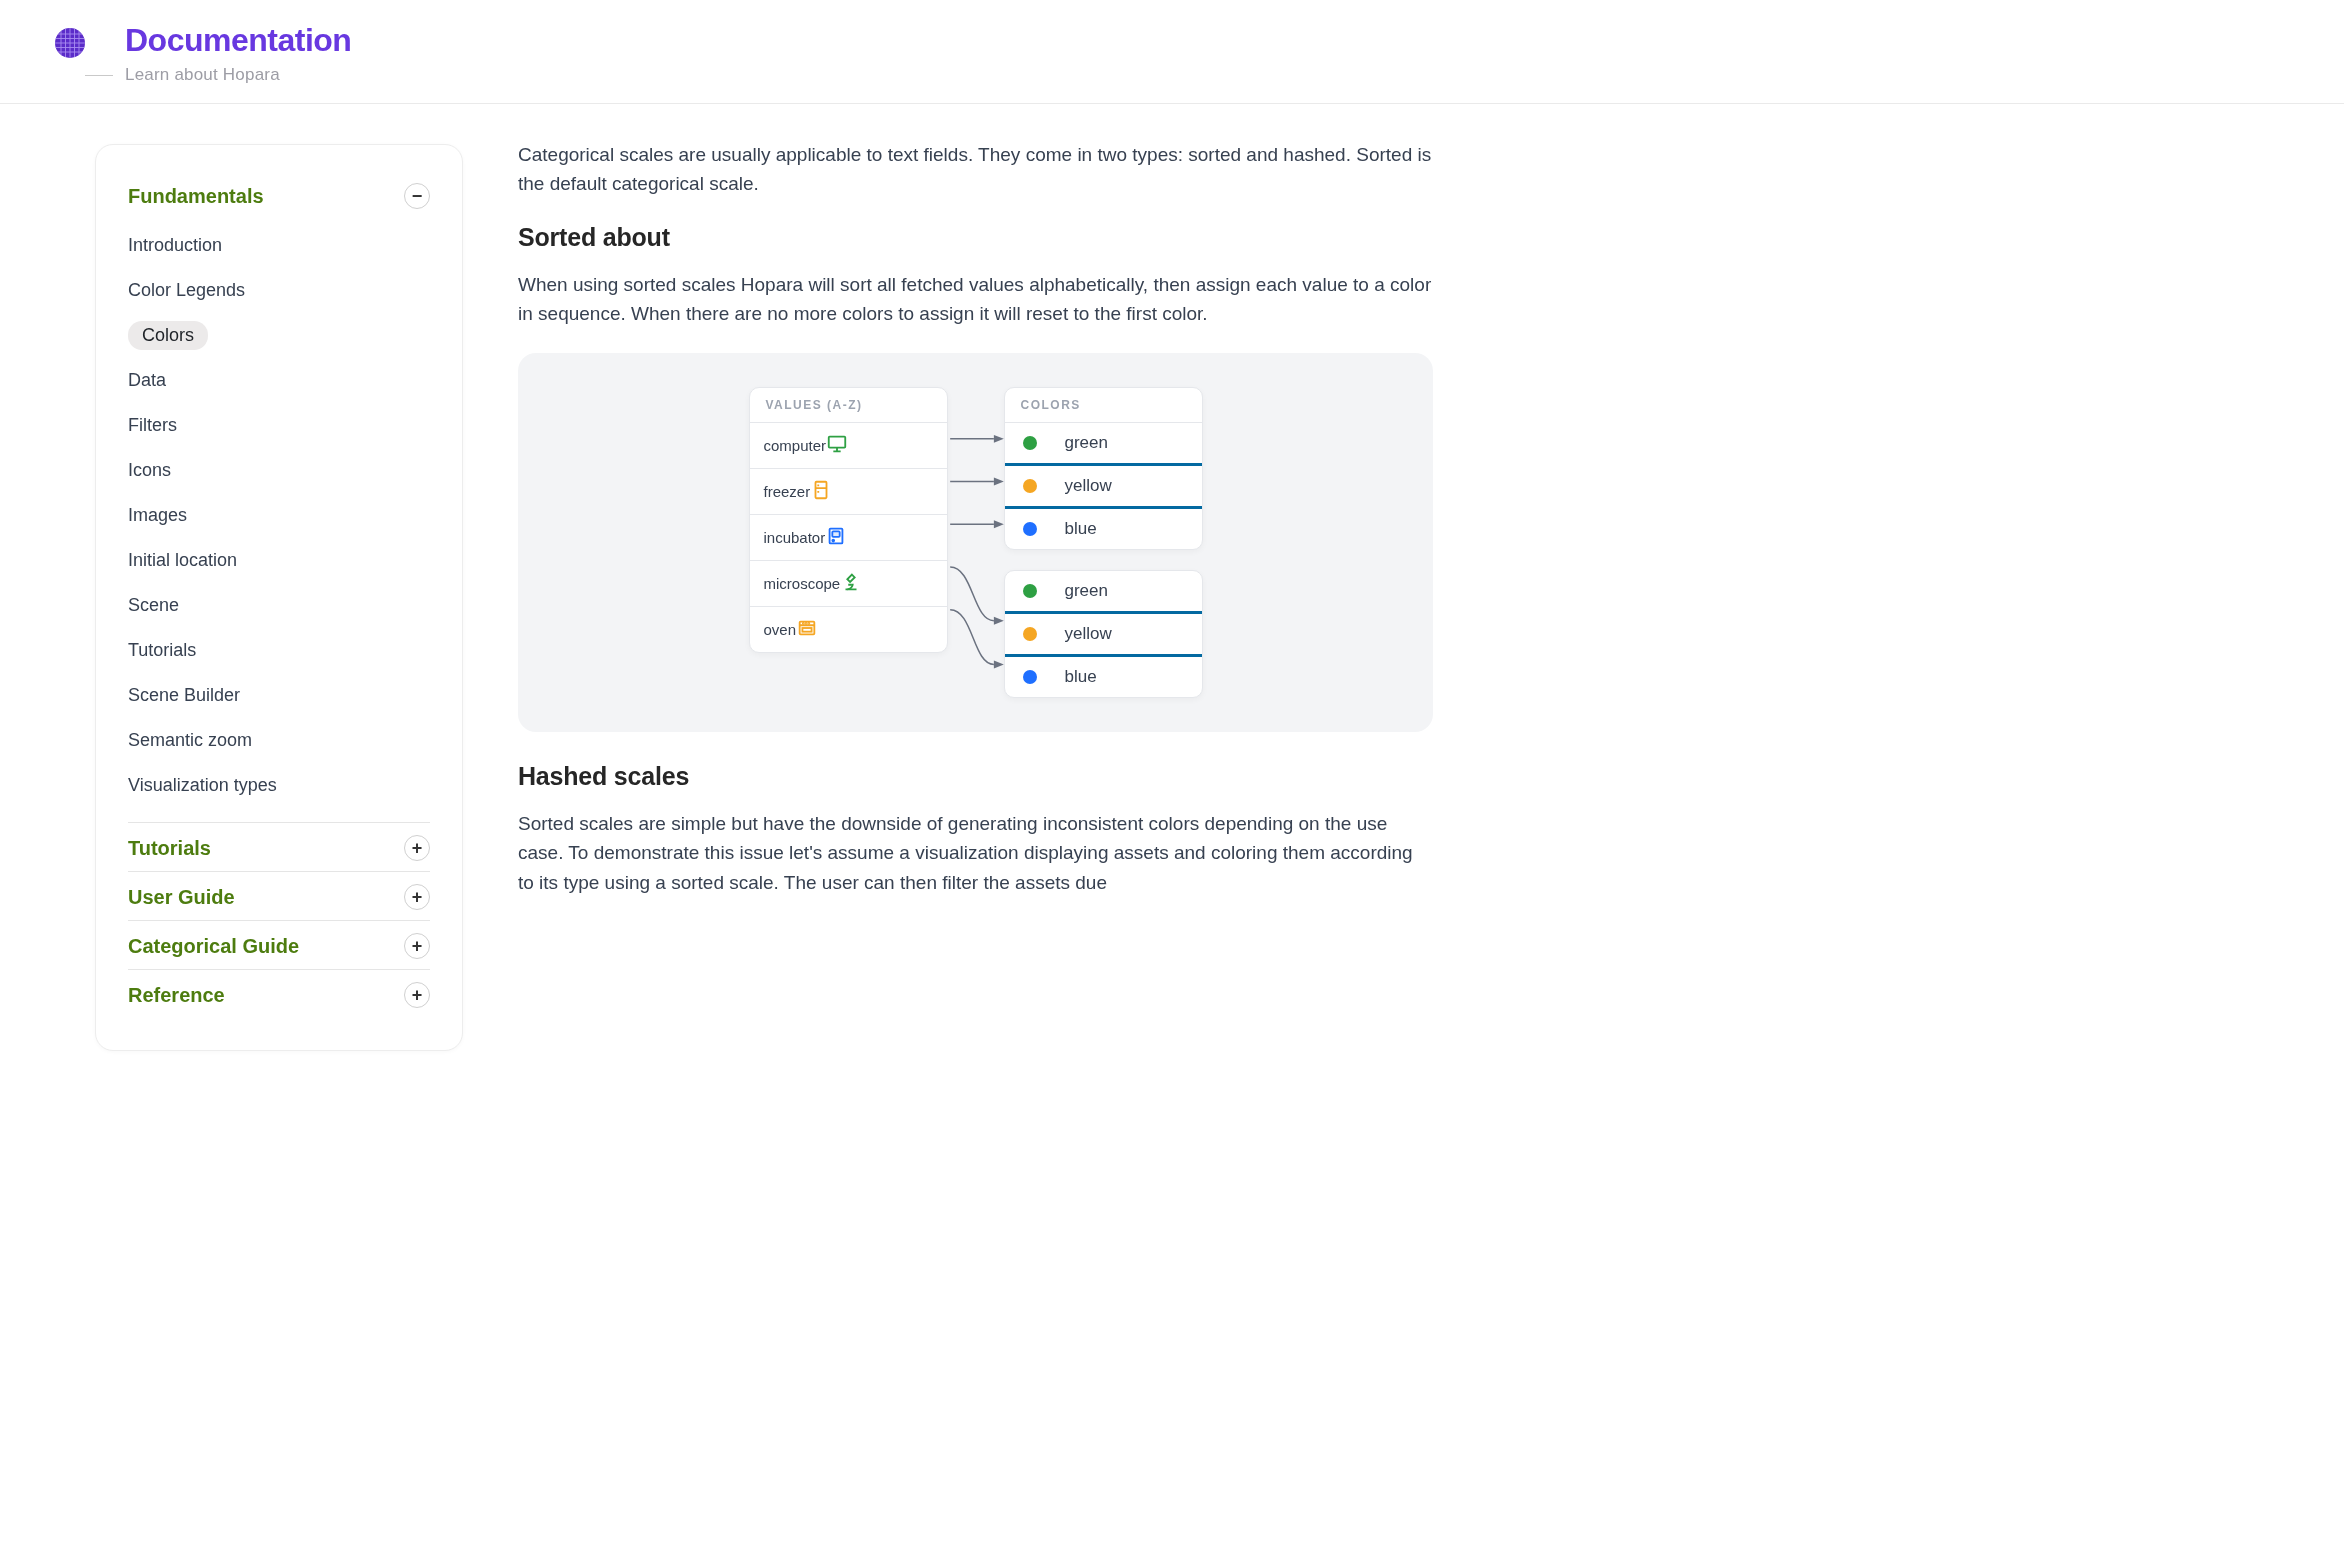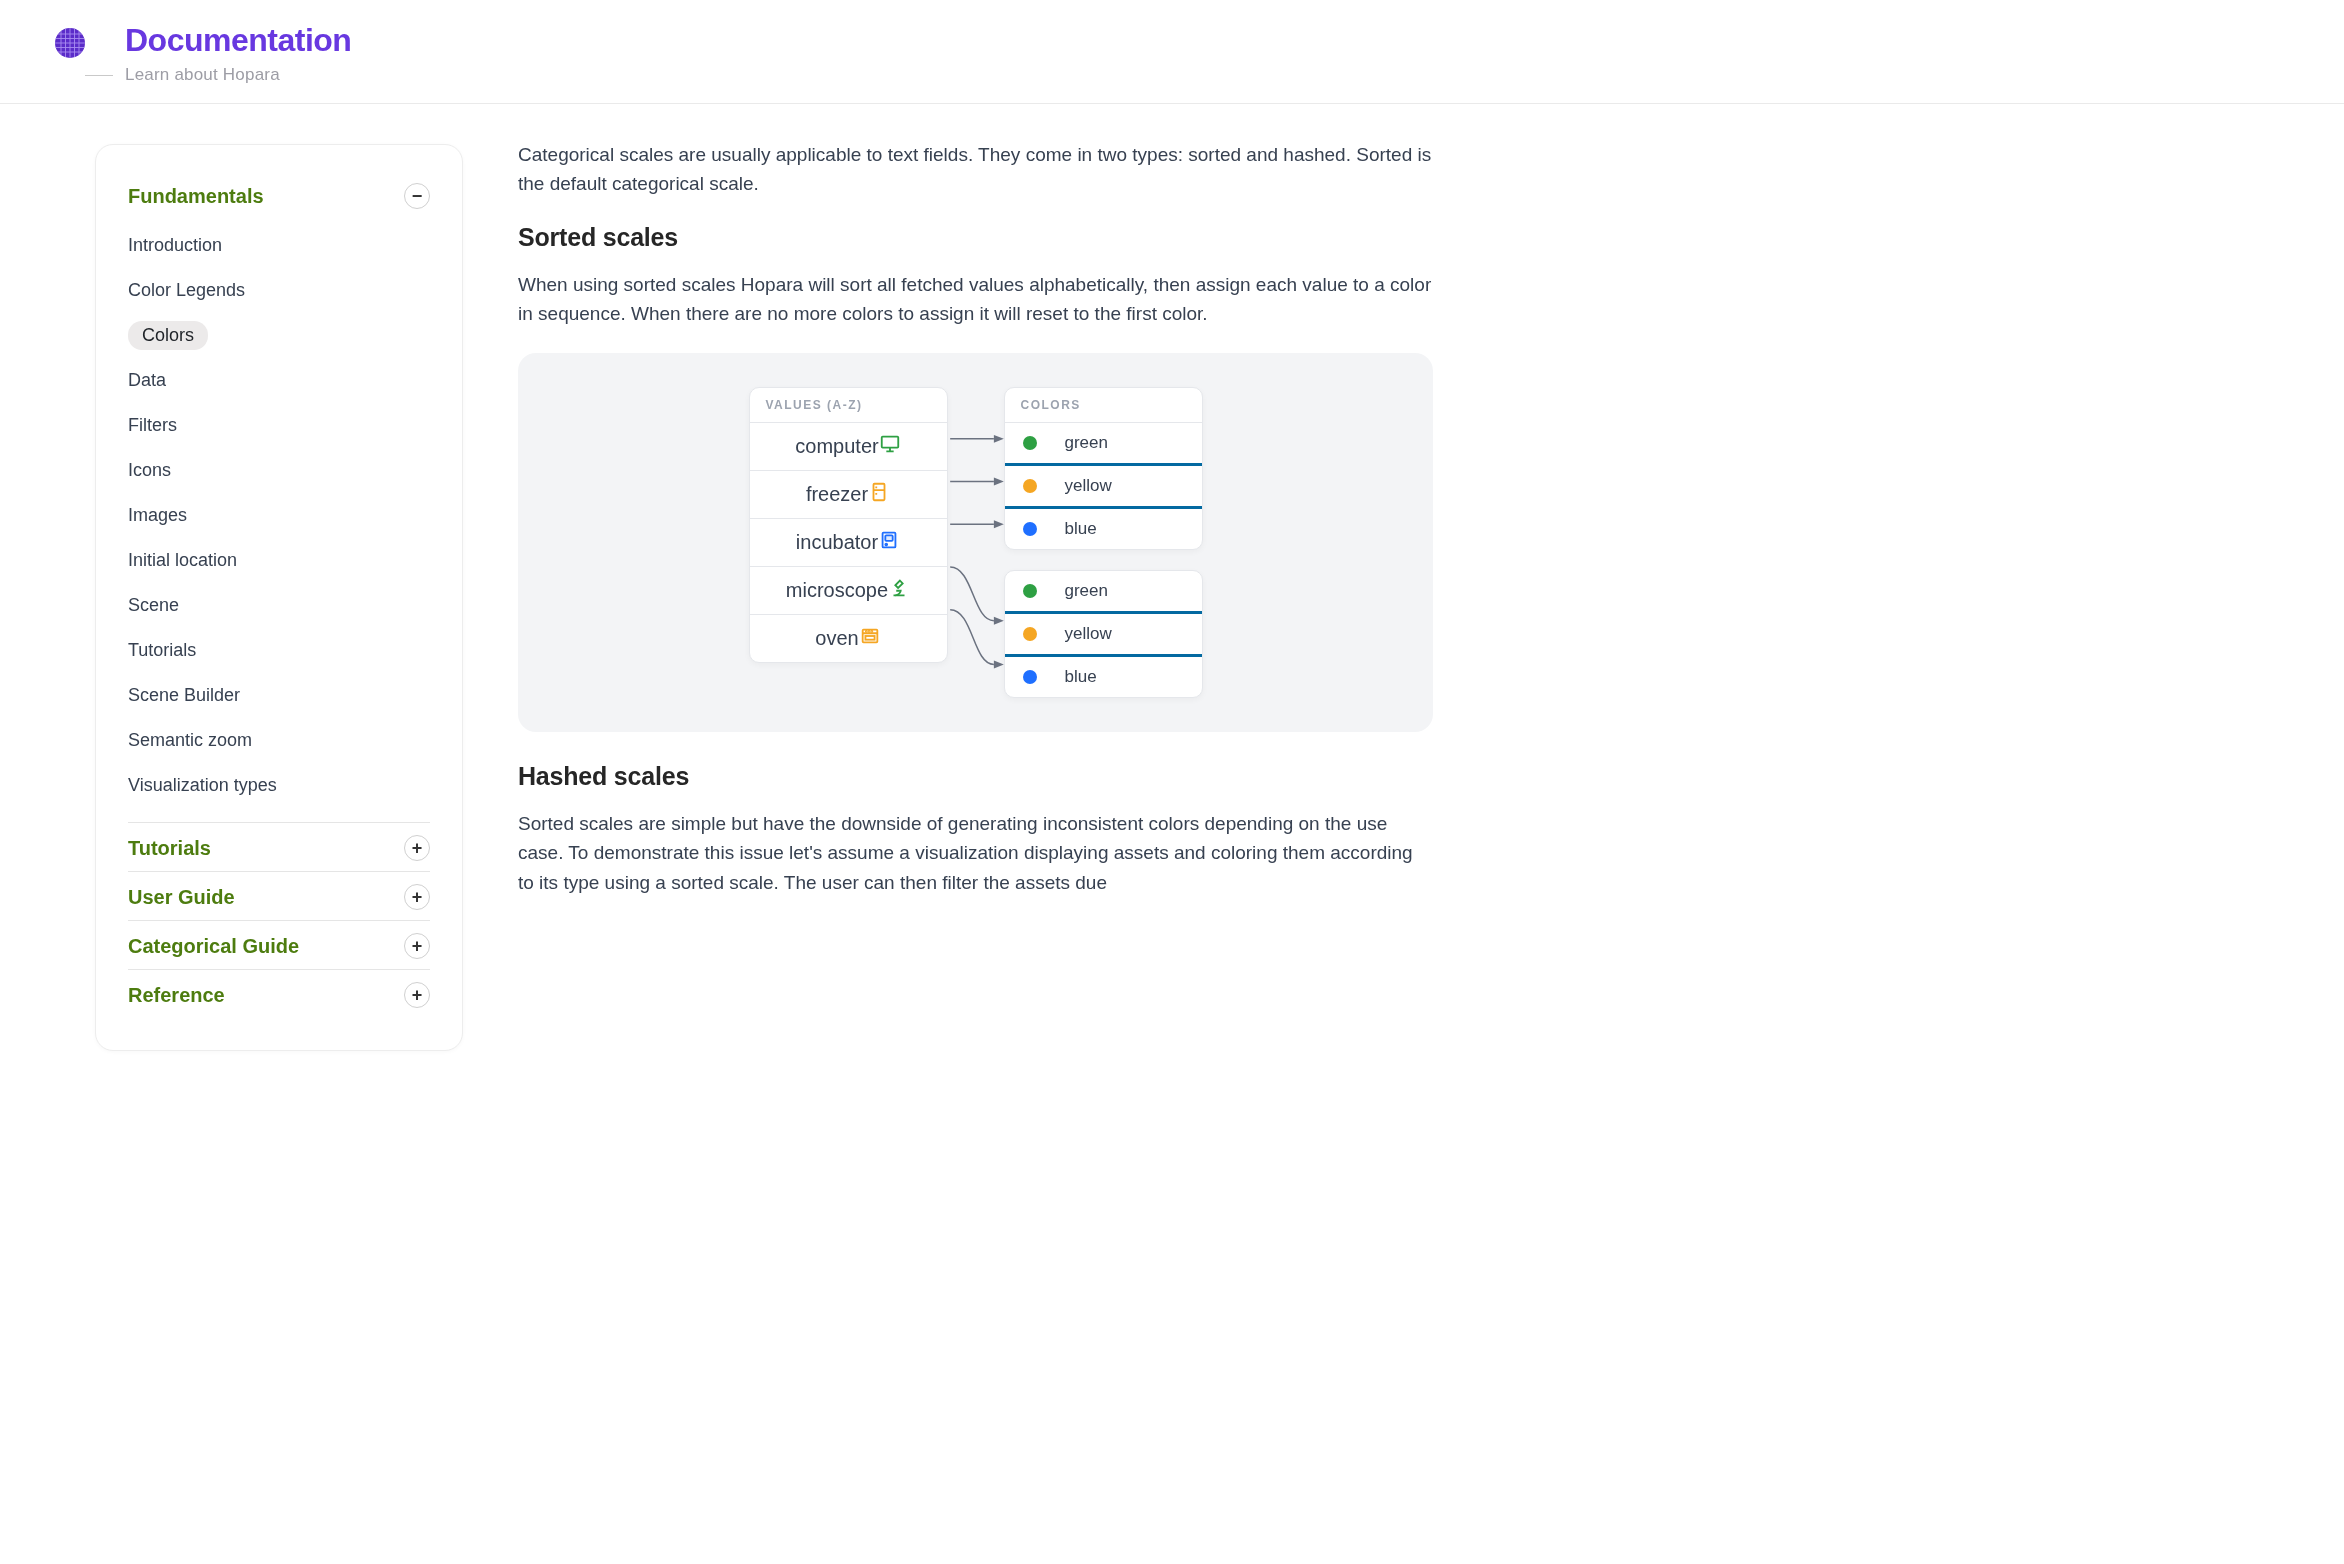--- a/index.html
+++ b/index.html
@@ -27,21 +27,21 @@
 .content { flex: 1; padding: 36px 60px 0 40px; max-width: 1015px; }
 .content h2 { font-size: 34px; font-weight: 800; color: #262626; margin-bottom: 22px; letter-spacing: -0.3px; }
 .content p { font-size: 19px; color: #374151; line-height: 1.55; margin-bottom: 24px; }
 .content h3 { font-size: 25px; font-weight: 800; color: #262626; margin: 12px 0 18px 0; letter-spacing: -0.2px;}
 
 .diagram-panel { background: #f3f4f6; border-radius: 18px; padding: 34px; margin: 10px 0 30px 0; display:flex; justify-content:center; }
 .diagram-inner { display:flex; align-items:flex-start; gap: 56px; position: relative; }
 .card { background:#fff; border:1px solid #e5e7eb; border-radius:10px; overflow:hidden; box-shadow: 0 2px 6px rgba(0,0,0,0.04); }
 .card-header { padding: 10px 16px; font-size: 12px; letter-spacing: 1.5px; color: #9ca3af; font-weight:600; border-bottom:1px solid #e5e7eb; }
 .values-card { width: 199px; }
-.values-card .row { display:flex; align-items:center; justify-content:center; padding: 10px 14px; border-bottom: 1px solid #e5e7eb; font-size: 20px; color:#374151; }
+.values-card .row { display:flex; align-items:center; justify-content:flex-start; padding: 10px 14px; border-bottom: 1px solid #e5e7eb; font-size: 15px; color:#374151; }
 .values-card .row:last-child { border-bottom:none; }
 .colors-col { display:flex; flex-direction:column; gap: 20px; }
 .colors-card { width: 199px; }
 .colors-card .row { display:flex; align-items:center; gap: 28px; padding: 10px 18px; border-bottom:3px solid #0369a1; font-size:17px; color:#374151; }
 .colors-card .row:last-child { border-bottom:none;}
 .swatch { width:14px; height:14px; border-radius:50%; flex-shrink:0;}
 .sw-green { background:#2ea043; }
 .sw-yellow { background:#f5a623; }
 .sw-blue { background:#1f6fff; }
 .icon-computer { color:#2ea043; }
@@ -128,21 +128,21 @@
       <div class="section-header collapsed-section">
         <span class="section-title">Reference</span>
         <span class="toggle-btn">+</span>
       </div>
 
     </nav>
   </div>
 
   <main class="content">
     <p>Categorical scales are usually applicable to text fields. They come in two types: sorted and hashed. Sorted is the default categorical scale.</p>
-    <h3>Sorted scales</h3>
+    <h3>Sorted about</h3>
     <p>When using sorted scales Hopara will sort all fetched values alphabetically, then assign each value to a color in sequence. When there are no more colors to assign it will reset to the first color.</p>
 
     <div class="diagram-panel">
       <div class="diagram-inner">
 
         <div class="card values-card">
           <div class="card-header">VALUES (A-Z)</div>
           <div class="row">
             <span>computer</span>
             <span class="icon-computer"><svg width="22" height="22" viewBox="0 0 24 24" fill="none" stroke="currentColor" stroke-width="2">

